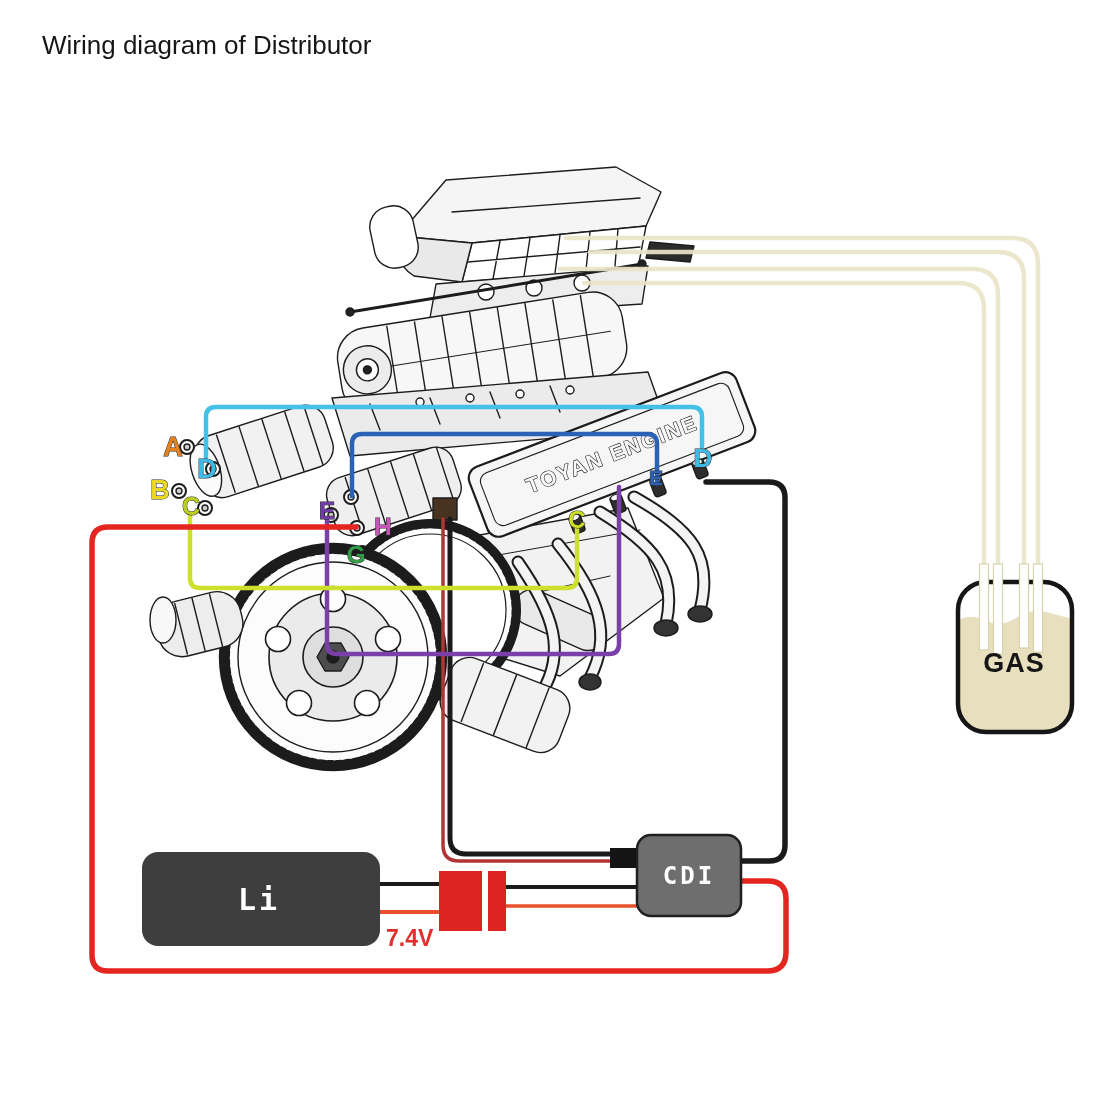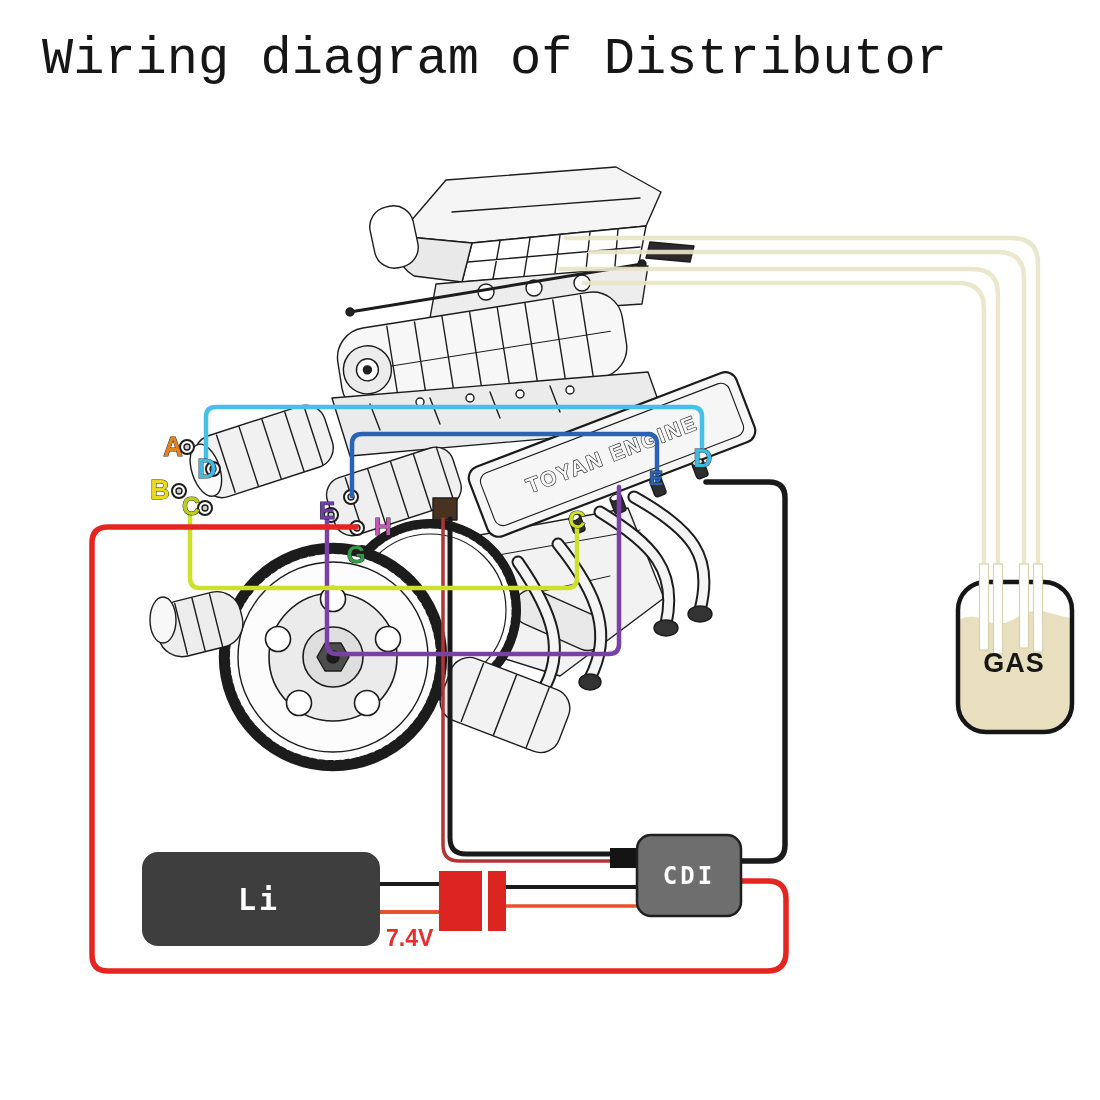--- a/index.html
+++ b/index.html
@@ -1,17 +1,17 @@
 <!DOCTYPE html>
 <html><head>
 <meta charset="utf-8">
 <style>
   html,body{margin:0;padding:0;background:#fff;}
   body{width:1100px;height:1100px;position:relative;font-family:"Liberation Sans",sans-serif;overflow:hidden;}
-  h1{position:absolute;left:42px;top:30px;margin:0;font-size:52px;font-weight:400;color:#161616;letter-spacing:0;font-family:Liberation Mono, monospace;}
+  h1{position:absolute;left:42px;top:30px;margin:0;font-size:26px;font-weight:400;color:#161616;letter-spacing:0;font-family:Liberation Sans, sans-serif;}
   svg{position:absolute;left:0;top:0;}
   .art{stroke:#1c1c1c;stroke-width:1.4;fill:none;stroke-linejoin:round;stroke-linecap:round;}
   .wire{fill:none;stroke-linecap:round;stroke-linejoin:round;}
   .lbl{font-family:"Liberation Sans",sans-serif;font-weight:bold;text-anchor:middle;paint-order:stroke;stroke:#2a2a2a;stroke-width:1px;}
   .boxtxt{font-family:"DejaVu Sans Mono",monospace;font-weight:bold;fill:#ffffff;text-anchor:middle;}
 </style>
 </head>
 <body>
 
 <h1>Wiring diagram of Distributor</h1>

